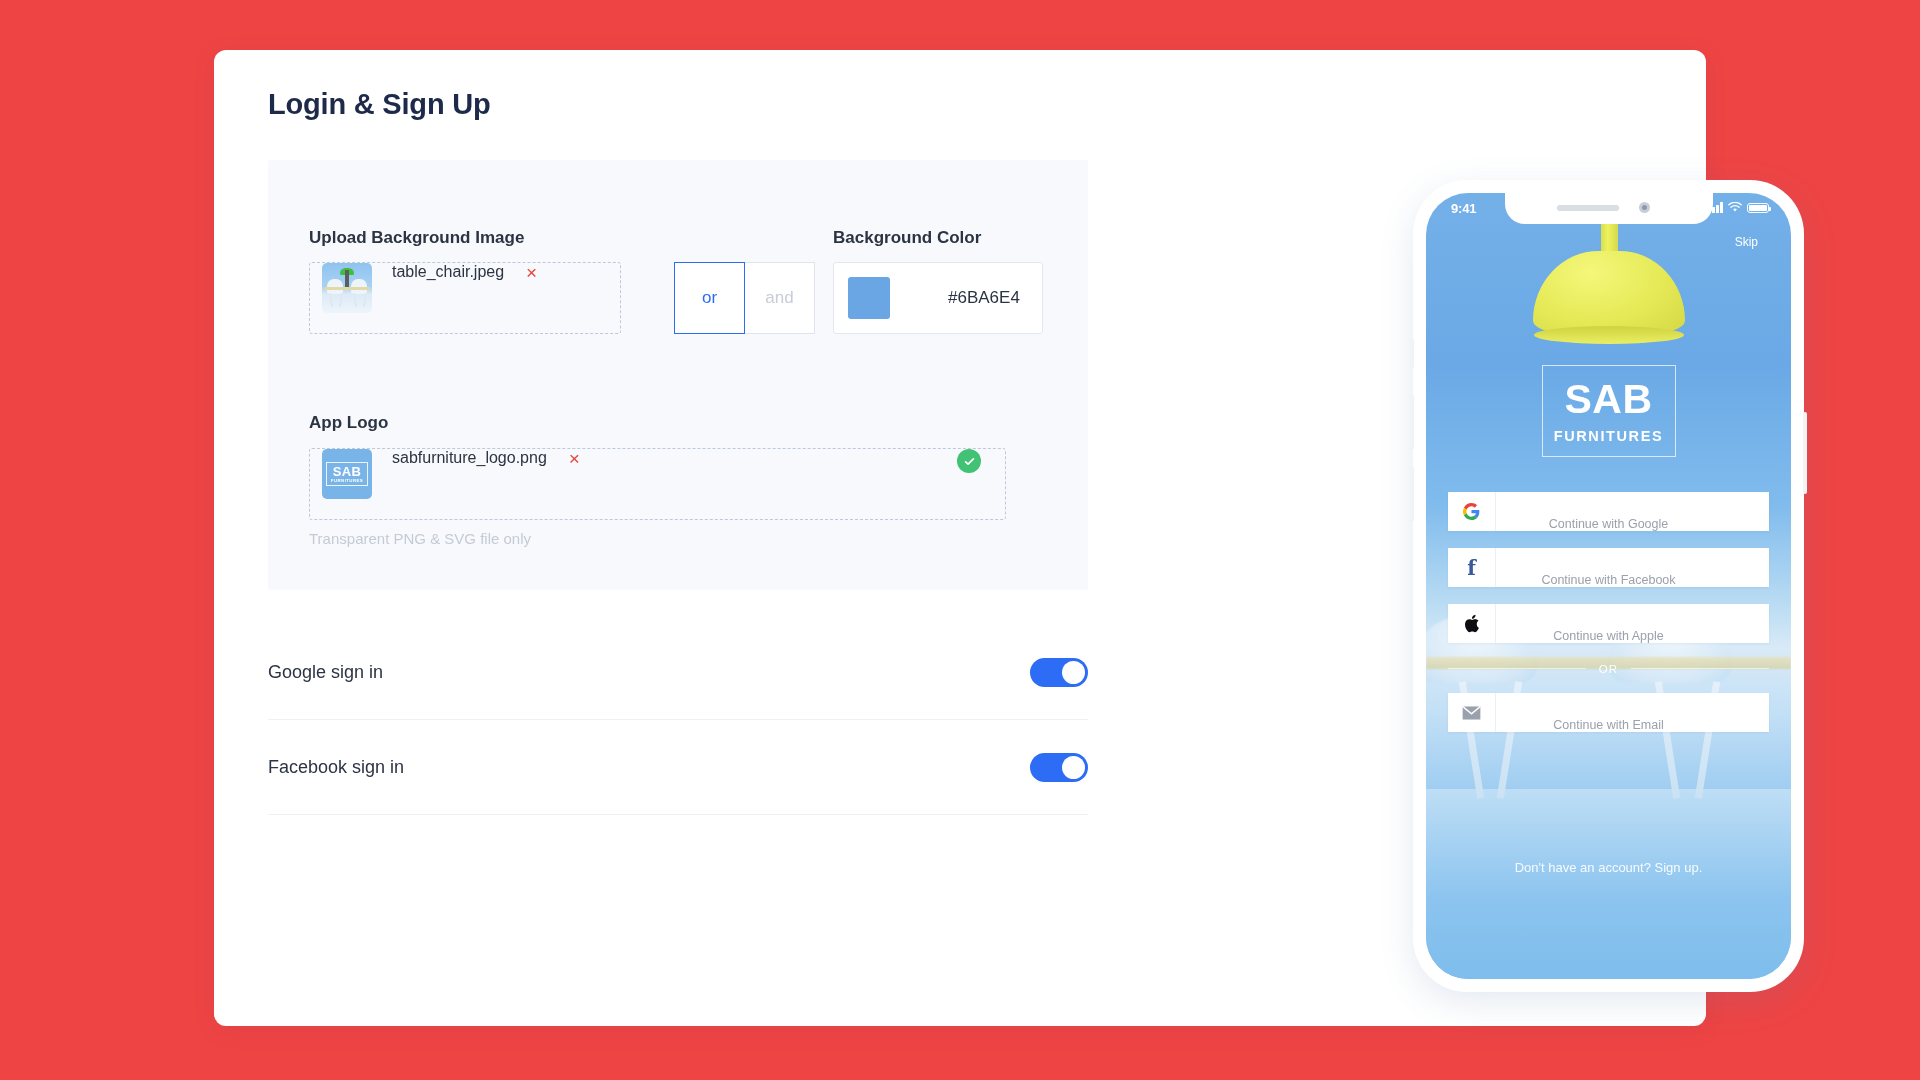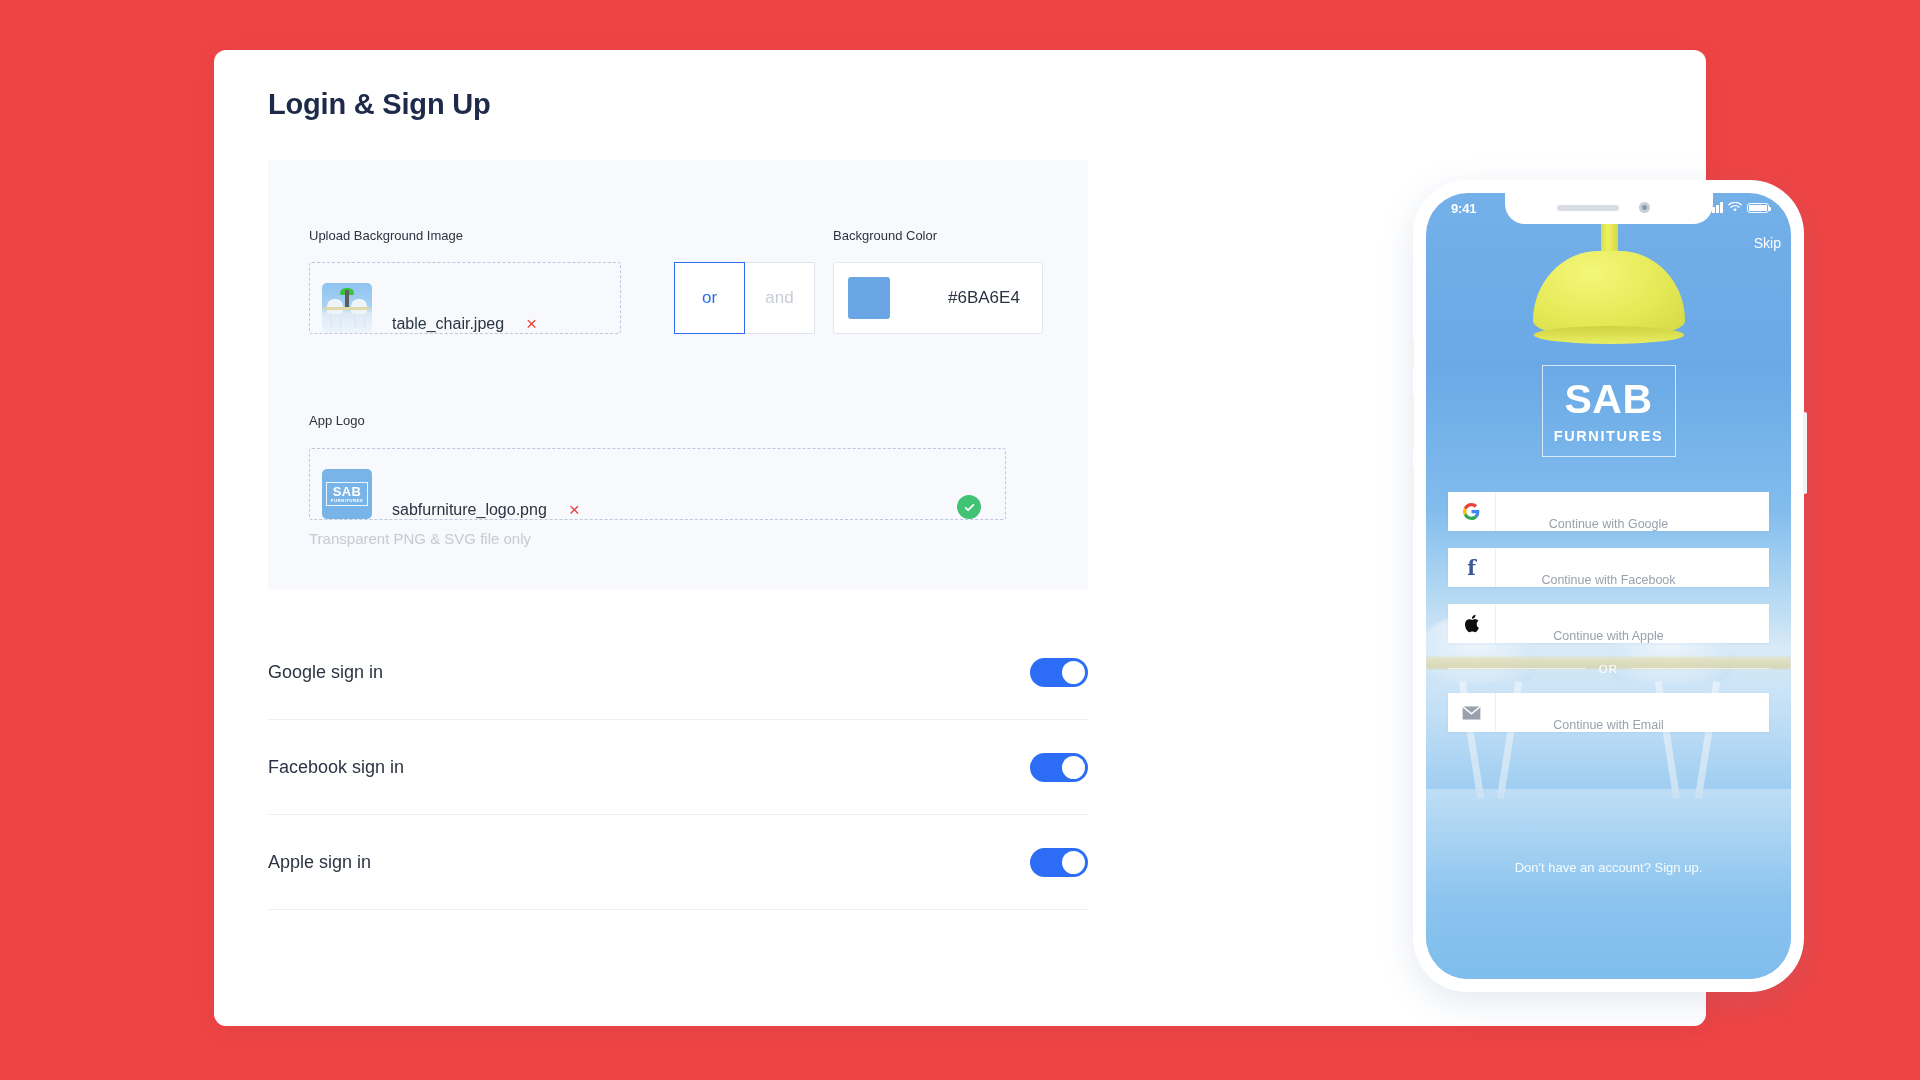--- a/index.html
+++ b/index.html
@@ -46,37 +46,37 @@
     position: absolute;
     left: 54px;
     top: 110px;
     width: 820px;
     height: 430px;
     background: #f8f9fc;
     border-radius: 2px;
   }
 
   .field-label {
-    font-size: 13px;
+    font-size: 17px;
     color: #2b3442;
-    font-weight: normal;
+    font-weight: bold;
   }
 
   .lbl-upload-bg  { position: absolute; left: 41px; top: 68px; }
   .lbl-bg-color   { position: absolute; left: 565px; top: 68px; }
   .lbl-app-logo   { position: absolute; left: 41px; top: 253px; }
 
   
   .dropzone {
     position: absolute;
     border: 1px dashed #bcc8dc;
     border-radius: 3px;
     background: transparent;
     display: flex;
-    align-items: flex-end;
+    align-items: flex-start;
   }
   .dz-bg   { left: 41px;  top: 102px; width: 312px; height: 72px; }
   .dz-logo { left: 41px;  top: 288px; width: 697px; height: 72px; }
 
   .thumb {
     width: 50px; height: 50px;
     margin-left: 12px;
     border-radius: 5px;
     flex: 0 0 auto;
     overflow: hidden;
@@ -405,22 +405,22 @@
     position: relative; padding: 1.2px;
   }
   .batt::after {
     content: ""; position: absolute; right: -3.4px; top: 3px;
     width: 2px; height: 4px; background: #fff; border-radius: 0 1px 1px 0;
   }
   .batt i { display: block; height: 100%; width: 100%; background: #fff; border-radius: 1px; }
 
   .skip-btn {
     position: absolute;
-    right: 10px; top: 42px;
-    font-size: 14px;
+    right: 33px; top: 42px;
+    font-size: 12px;
     color: #ffffff;
     z-index: 5;
     cursor: pointer;
   }
 
   
   .brand {
     position: absolute;
     left: 50%; top: 172px;
     margin-left: -67px;
@@ -571,26 +571,20 @@
         </span>
       </div>
 
       <div class="toggle-row">
         <span class="toggle-label">Facebook sign in</span>
         <span class="switch" style="background: rgb(45, 109, 246);">
           <span class="knob"></span>
         </span>
       </div>
 
-      <div class="toggle-row">
-        <span class="toggle-label">Apple sign in</span>
-        <span class="switch" style="background: rgb(45, 109, 246);">
-          <span class="knob"></span>
-        </span>
-      </div>
 
     </div>
 
     <div class="phone">
       <span class="phone-btn pb-mute"></span>
       <span class="phone-btn pb-volup"></span>
       <span class="phone-btn pb-voldn"></span>
       <span class="phone-btn pb-power"></span>
 
       <div class="phone-screen">

